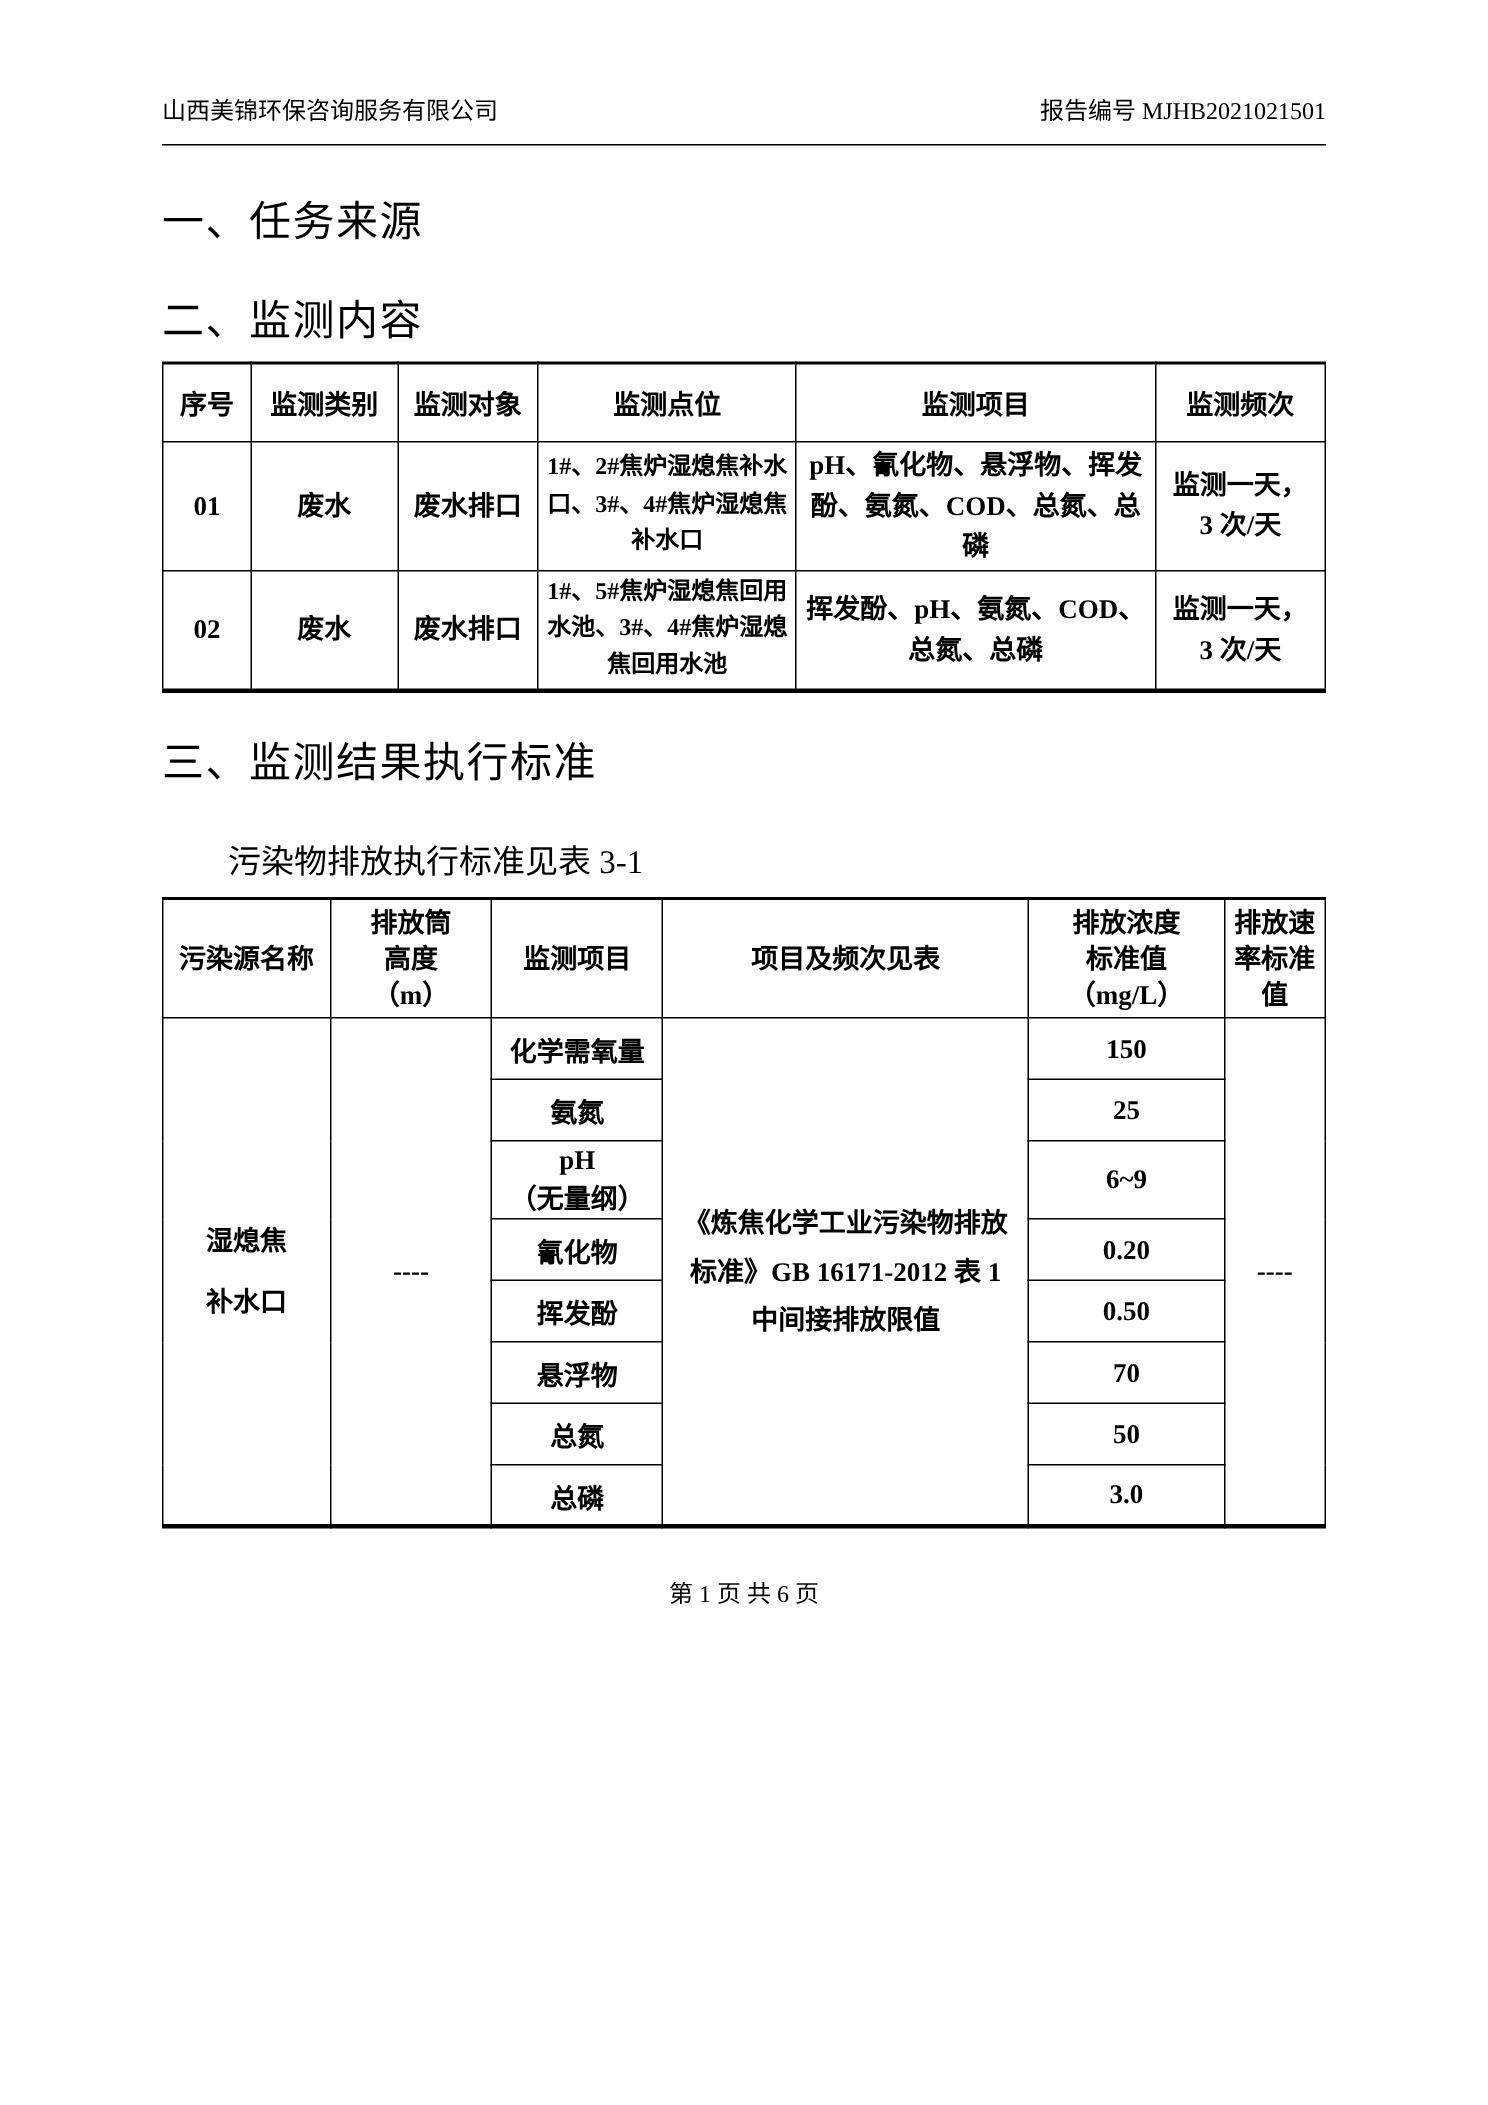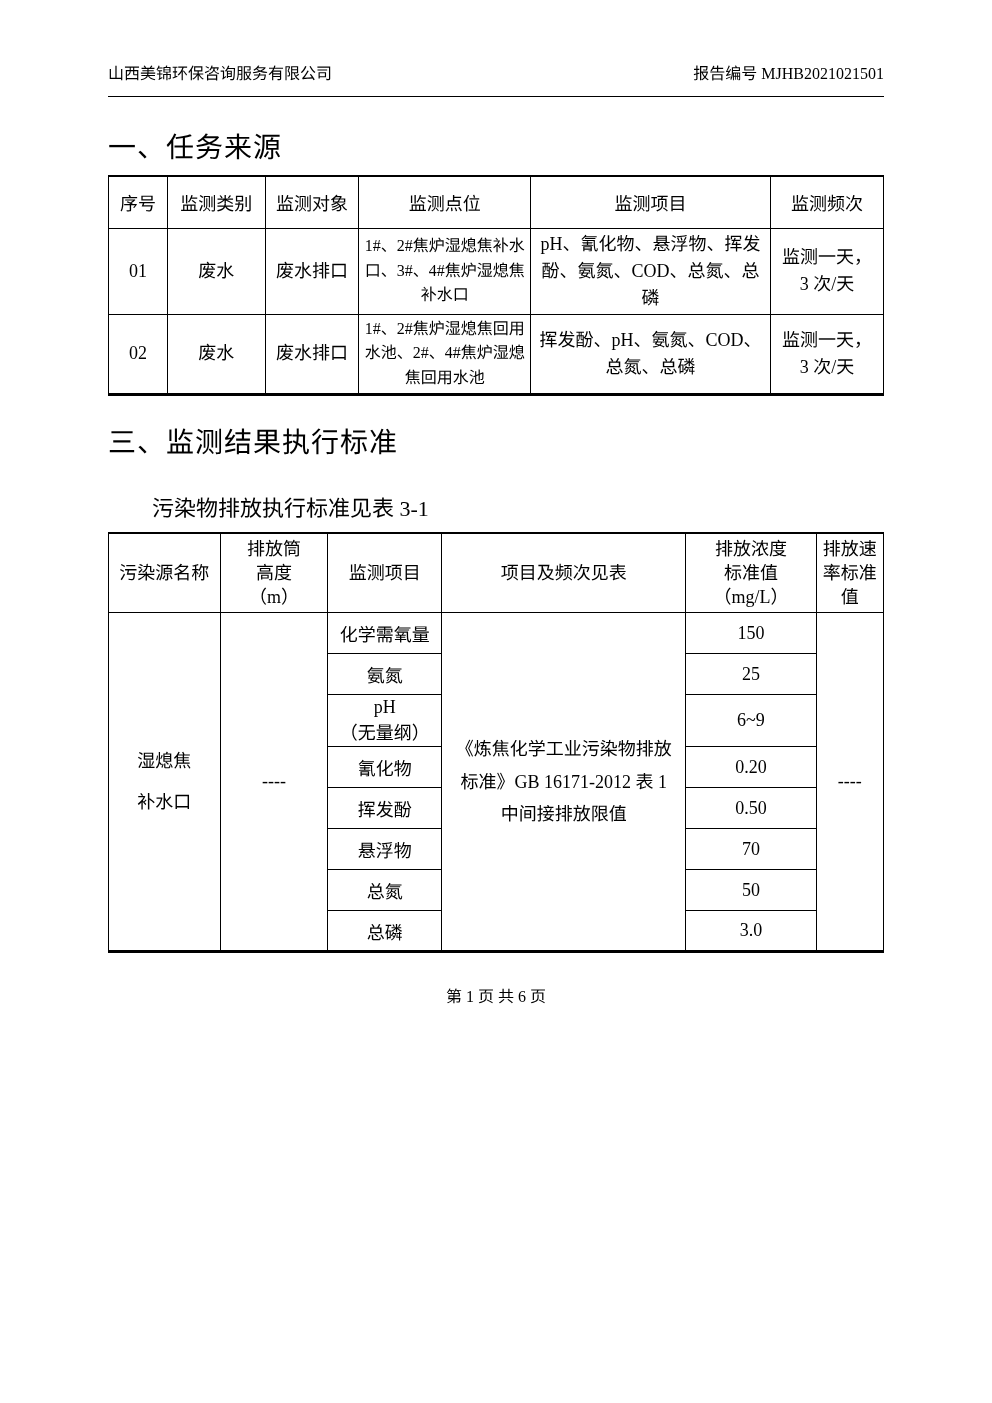--- a/index.html
+++ b/index.html
@@ -34,21 +34,21 @@
   .caption { text-align:center; font-size:19px; margin-top:18px; }
   .caption .lbl { font-weight:bold; margin-right:28px; }
 
   table {
     width:100%; border-collapse:collapse; table-layout:fixed;
     margin-top:10px;
     border-top:2px solid #000; border-bottom:3px solid #000;
   }
   th, td {
     border:1px solid #000; text-align:center; vertical-align:middle;
-    font-weight:normal; padding:2px 5px; overflow:hidden;
+    font-weight:bold; padding:2px 5px; overflow:hidden;
   }
   .pre { white-space:pre-line; }
 
   
   .t21 th { height:52px; font-size:18px; }
   .t21 td { height:70px; font-size:18px; line-height:1.5; }
   .t21 td.point { font-size:16px; line-height:1.55; padding:2px 3px; }
 
   
   .t31 th { height:80px; font-size:18px; line-height:1.35; }
@@ -64,20 +64,21 @@
 <div class="page">
   <div class="content">
 
     <div class="page-header">
       <span>山西美锦环保咨询服务有限公司</span>
       <span>报告编号 MJHB2021021501</span>
     </div>
 
     <h2 class="sec">一、任务来源</h2>
 
+    <h2 class="sec sec2">二、监测内容</h2>
 
 
     <table class="t21">
       <colgroup>
         <col style="width:7.6%">
           <col style="width:12.6%">
           <col style="width:12.1%">
         <col style="width:22.2%">
           <col style="width:30.9%">
           <col style="width:14.6%">
@@ -97,21 +98,21 @@
           <td>废水排口</td>
           <td class="point">1#、2#焦炉湿熄焦补水口、3#、4#焦炉湿熄焦补水口</td>
           <td>pH、氰化物、悬浮物、挥发酚、氨氮、COD、总氮、总磷</td>
           <td class="pre">监测一天，
 3 次/天</td>
         </tr>
         <tr>
           <td>02</td>
           <td>废水</td>
           <td>废水排口</td>
-          <td class="point">1#、2#焦炉湿熄焦回用水池、2#、4#焦炉湿熄焦回用水池</td>
+          <td class="point">1#、5#焦炉湿熄焦回用水池、3#、4#焦炉湿熄焦回用水池</td>
           <td>挥发酚、pH、氨氮、COD、总氮、总磷</td>
           <td class="pre">监测一天，
 3 次/天</td>
         </tr>
       </tbody>
     </table>
 
     <h2 class="sec sec3">三、监测结果执行标准</h2>
     <p class="intro">污染物排放执行标准见表 3-1</p>
 

